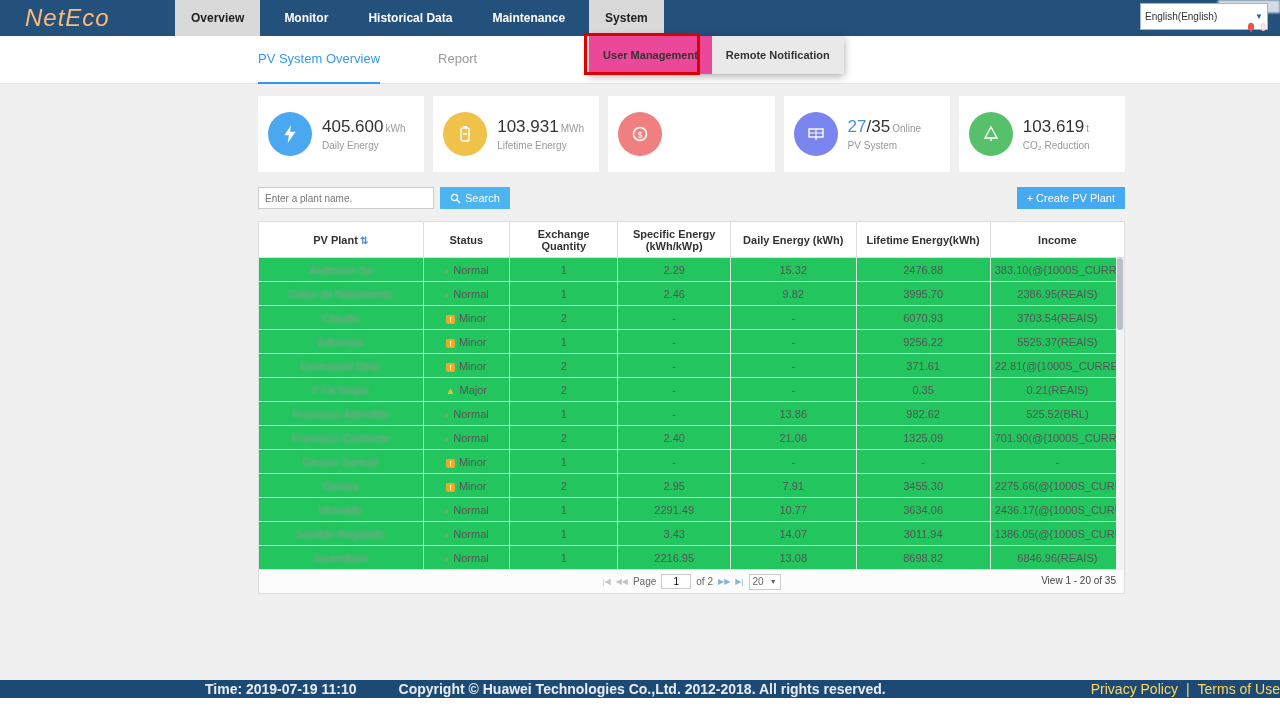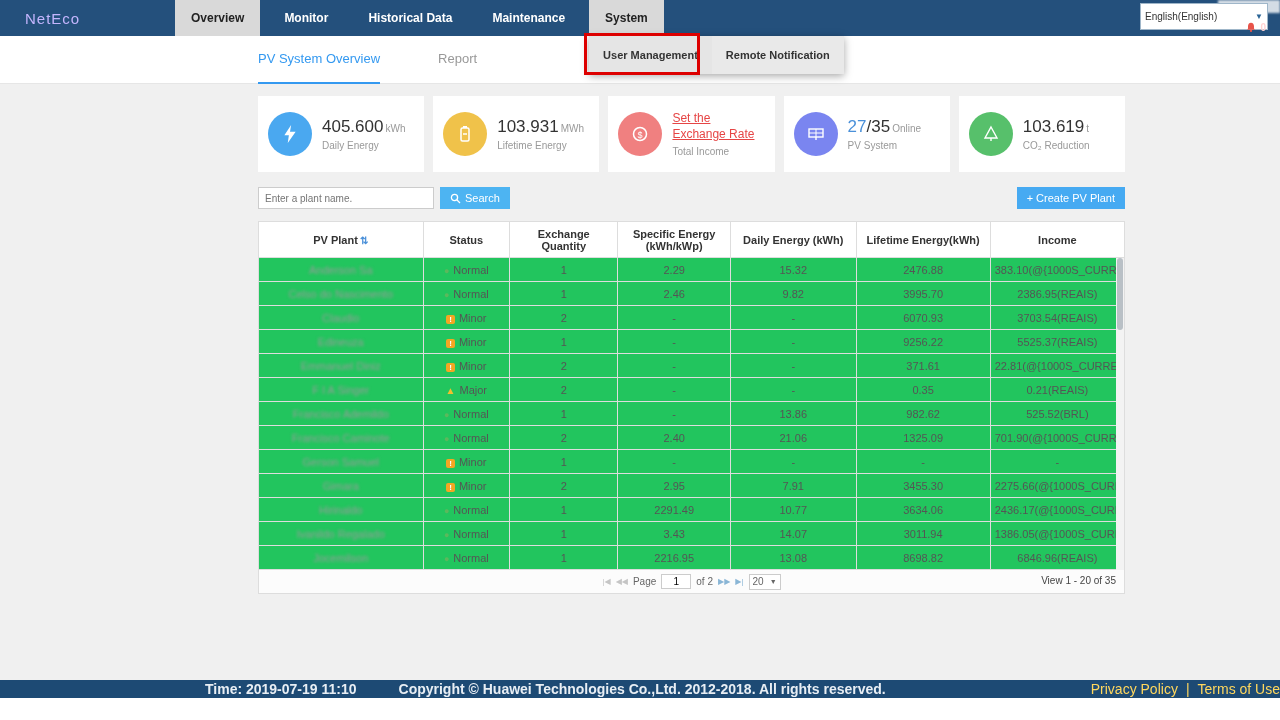--- a/index.html
+++ b/index.html
@@ -2,38 +2,38 @@
 <html><head>
 <meta charset="utf-8">
 <style>
   * { margin:0; padding:0; box-sizing:border-box; }
   body { width:1280px; height:720px; position:relative; background:#fff;
          font-family:"Liberation Sans", sans-serif; overflow:hidden; }
 
   
   .topbar { position:absolute; left:0; top:0; width:1280px; height:36px;
             background:#24507c; display:flex; align-items:center; z-index:30; }
-  .logo { color:#c4b5fd; font-size:15px; letter-spacing:1px; margin-left:25px; width:118px; }
+  .logo { color:#fdba74; font-size:24px; letter-spacing:1px; margin-left:25px; width:118px;font-style:italic; }
   .nav { display:flex; align-items:stretch; height:36px; margin-left:32px; }
   .nav-item { color:#fff; font-size:12px; font-weight:bold; padding:0 16px; margin-right:8px;
               display:flex; align-items:center; cursor:pointer; position:relative; }
   .nav-item.active, .nav-item.open { background:#d9d9d9; color:#222; }
   .lang-select { position:absolute; right:12px; top:3px; width:128px; height:27px; background:#fff;
                  border:1px solid #9fb6c9; font-size:10px; color:#333; display:flex;
                  align-items:center; padding:0 4px; justify-content:space-between; }
   .lang-caret { font-size:8px; color:#2a6496; }
   .user-blur { position:absolute; right:0; top:0; width:62px; height:13px; background:rgba(255,255,255,.8);
                border-radius:0 0 0 3px; filter:blur(1px); }
   .bell-area { position:absolute; right:14px; top:21px; display:flex; align-items:center; gap:3px; }
   .bell-count { font-size:10px; color:#ffd2d2; font-weight:bold; }
 
   
   .sysmenu { position:absolute; top:36px; left:0; display:flex; background:#fff;
              box-shadow:0 2px 8px rgba(0,0,0,.35); z-index:40; white-space:nowrap; }
-  .sysmenu-item { font-size:11px; color:#333; padding:13px 14px; background:#e5e5e5; cursor:pointer; }
+  .sysmenu-item { font-size:11px; color:#333; padding:13px 14px; background:#ec4899; cursor:pointer; }
   .sysmenu-item.alt { background:#e9e9e9; }
   .annotation-box { position:absolute; left:-5px; top:-3px; width:116px; height:42px;
                     border:3px solid #dd0000; pointer-events:none; z-index:50; }
 
   
   .subnav { position:absolute; left:0; top:36px; width:1280px; height:48px; background:#fff;
             border-bottom:1px solid #e6e6e6; z-index:10; }
   .subnav-inner { margin-left:258px; display:flex; gap:58px; height:48px; }
   .subnav-item { font-size:13px; color:#999; line-height:46px; cursor:pointer; }
   .subnav-item.active { color:#3499f0; border-bottom:2px solid #3499f0; }
@@ -169,24 +169,20 @@
           <span class="card-value">103.931</span><span class="card-unit">MWh</span>
           <div class="card-label">Lifetime Energy</div>
         </div>
       </div>
       <div class="card">
         <div class="circle c-red">
           <svg width="18" height="18" viewBox="0 0 18 18">
               <circle cx="9" cy="9" r="6.5" fill="none" stroke="#fff" stroke-width="1.5"></circle>
               <text x="9" y="12.5" text-anchor="middle" font-size="9" fill="#fff" font-family="Liberation Sans,sans-serif">$</text>
             </svg>
-        </div>
-        <div>
-          <span class="card-link">Set the Exchange Rate</span>
-          <div class="card-label">Total Income</div>
         </div>
       </div>
       <div class="card">
         <div class="circle c-purple">
           <svg width="18" height="16" viewBox="0 0 18 16">
               <rect x="2" y="3" width="14" height="8" fill="none" stroke="#fff" stroke-width="1.4"></rect>
               <line x1="9" y1="3" x2="9" y2="11" stroke="#fff" stroke-width="1"></line>
               <line x1="2" y1="7" x2="16" y2="7" stroke="#fff" stroke-width="1"></line>
               <line x1="9" y1="11" x2="9" y2="14" stroke="#fff" stroke-width="1.4"></line>
             </svg>

